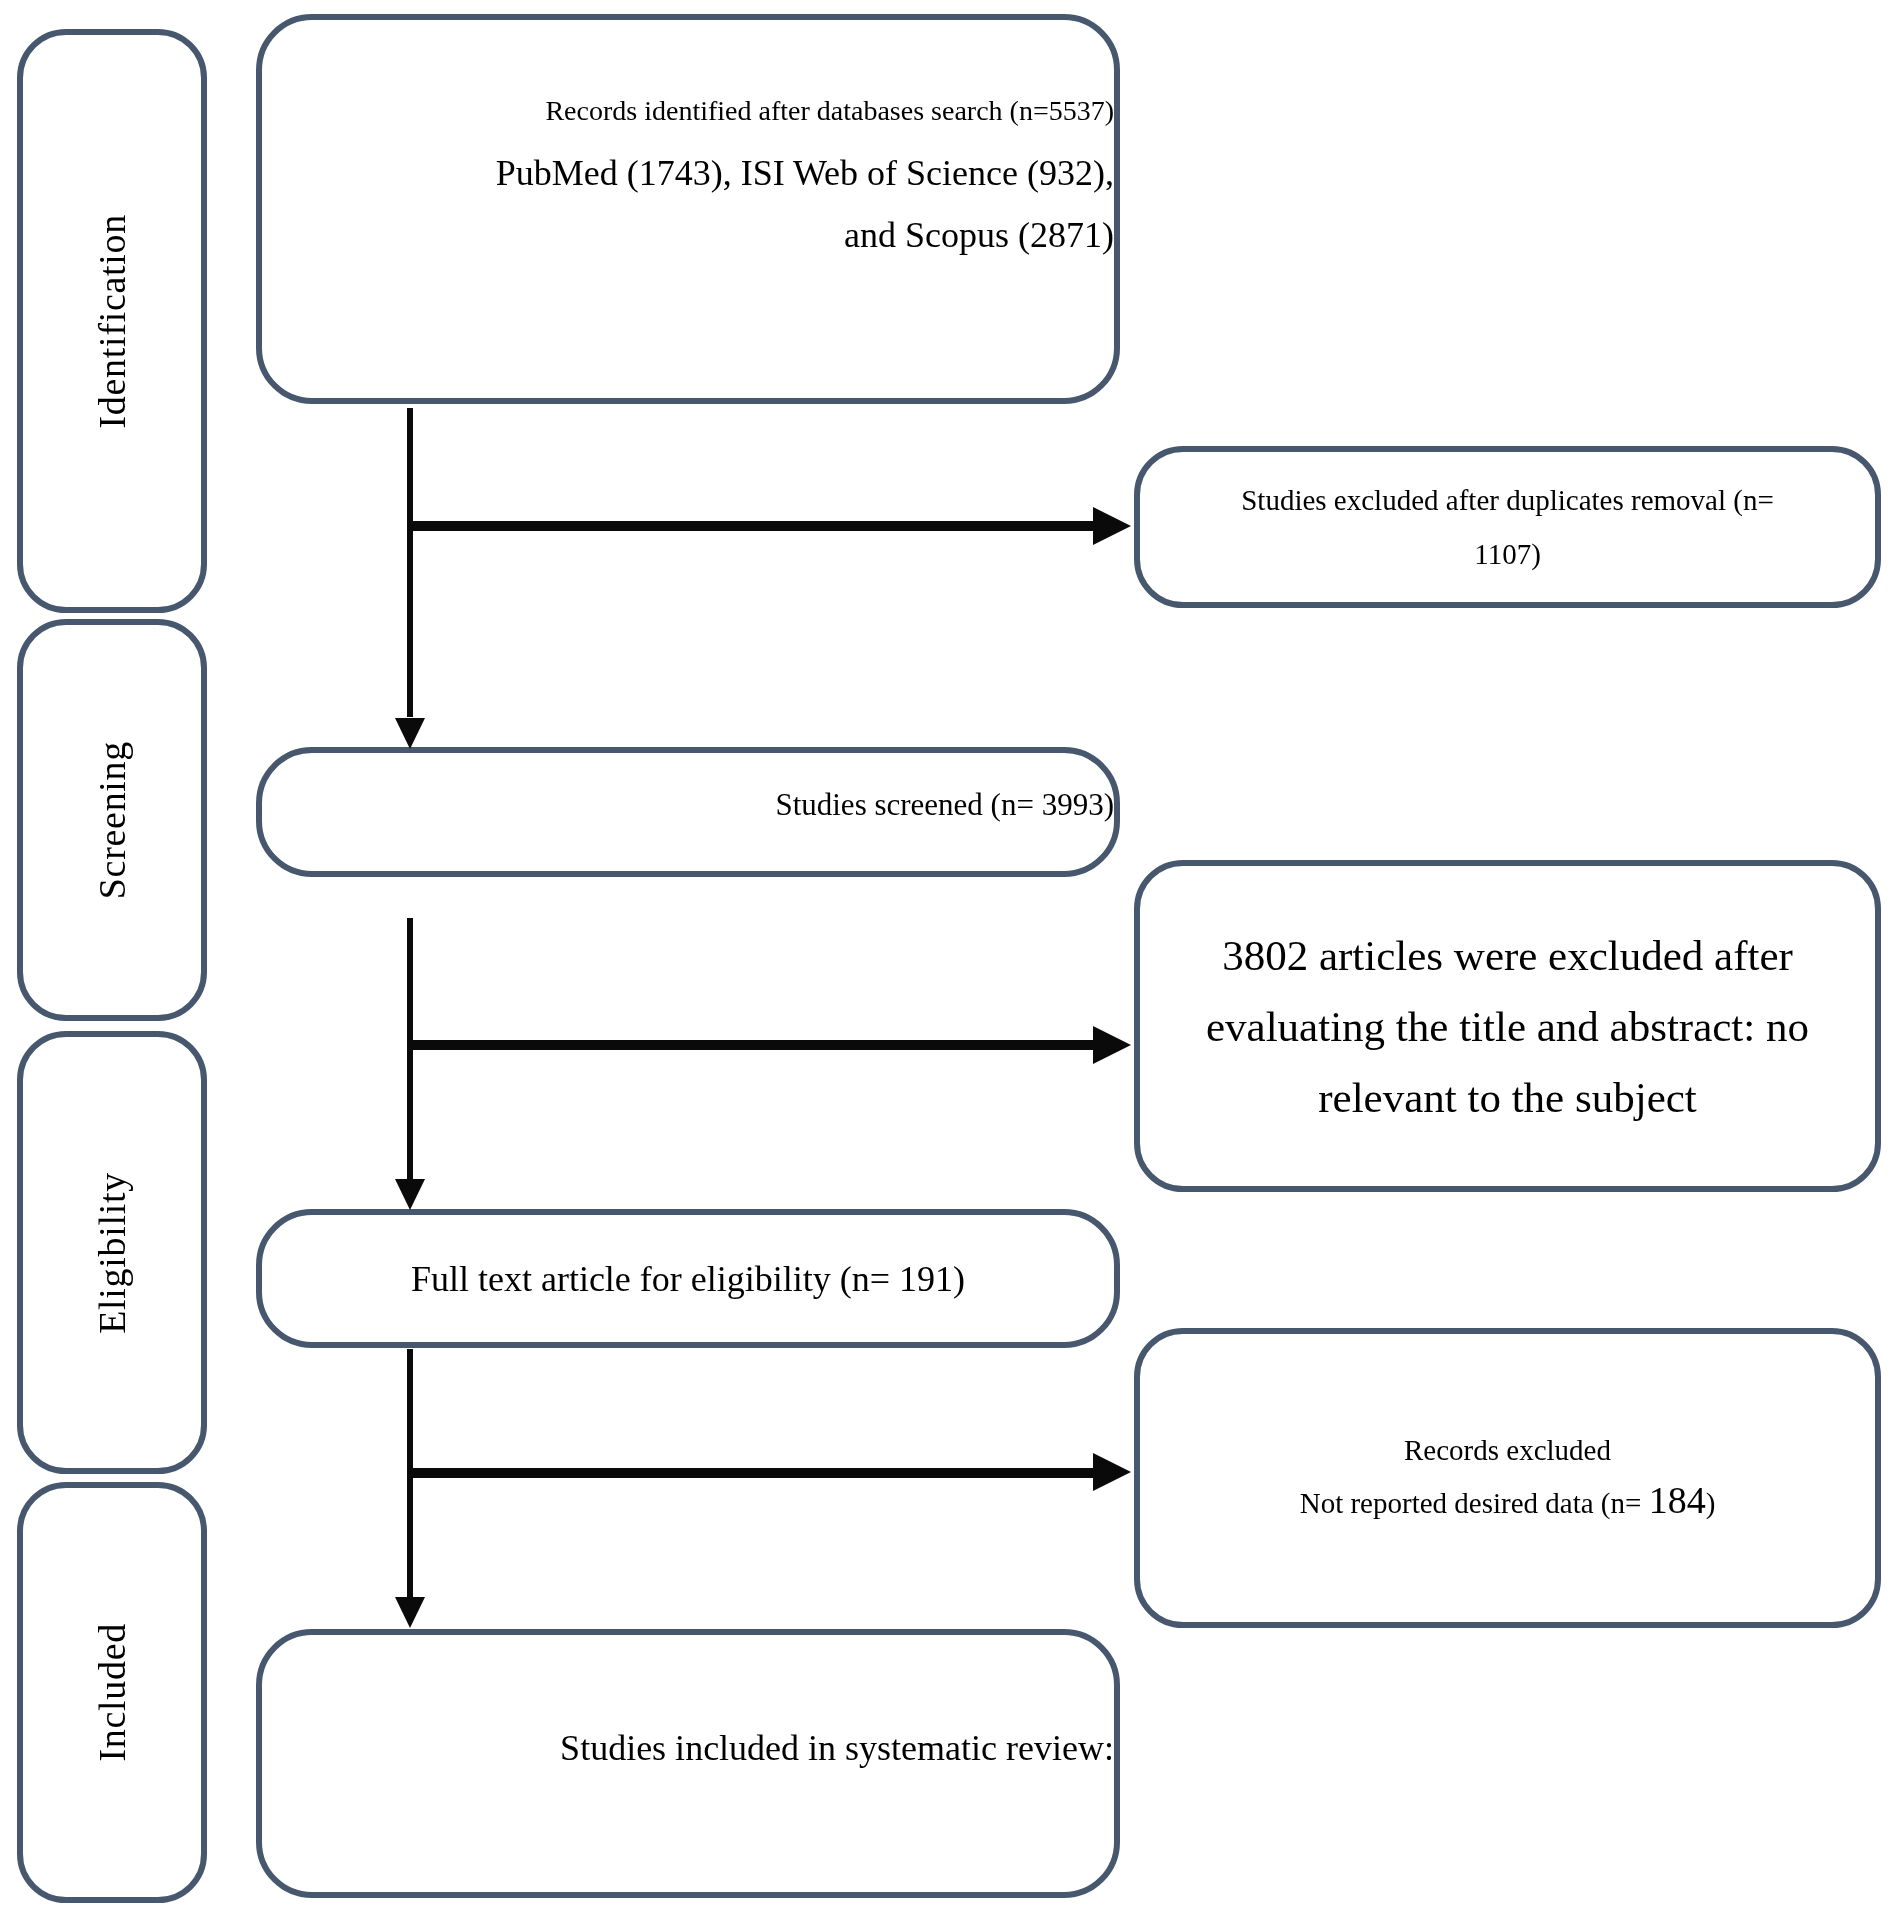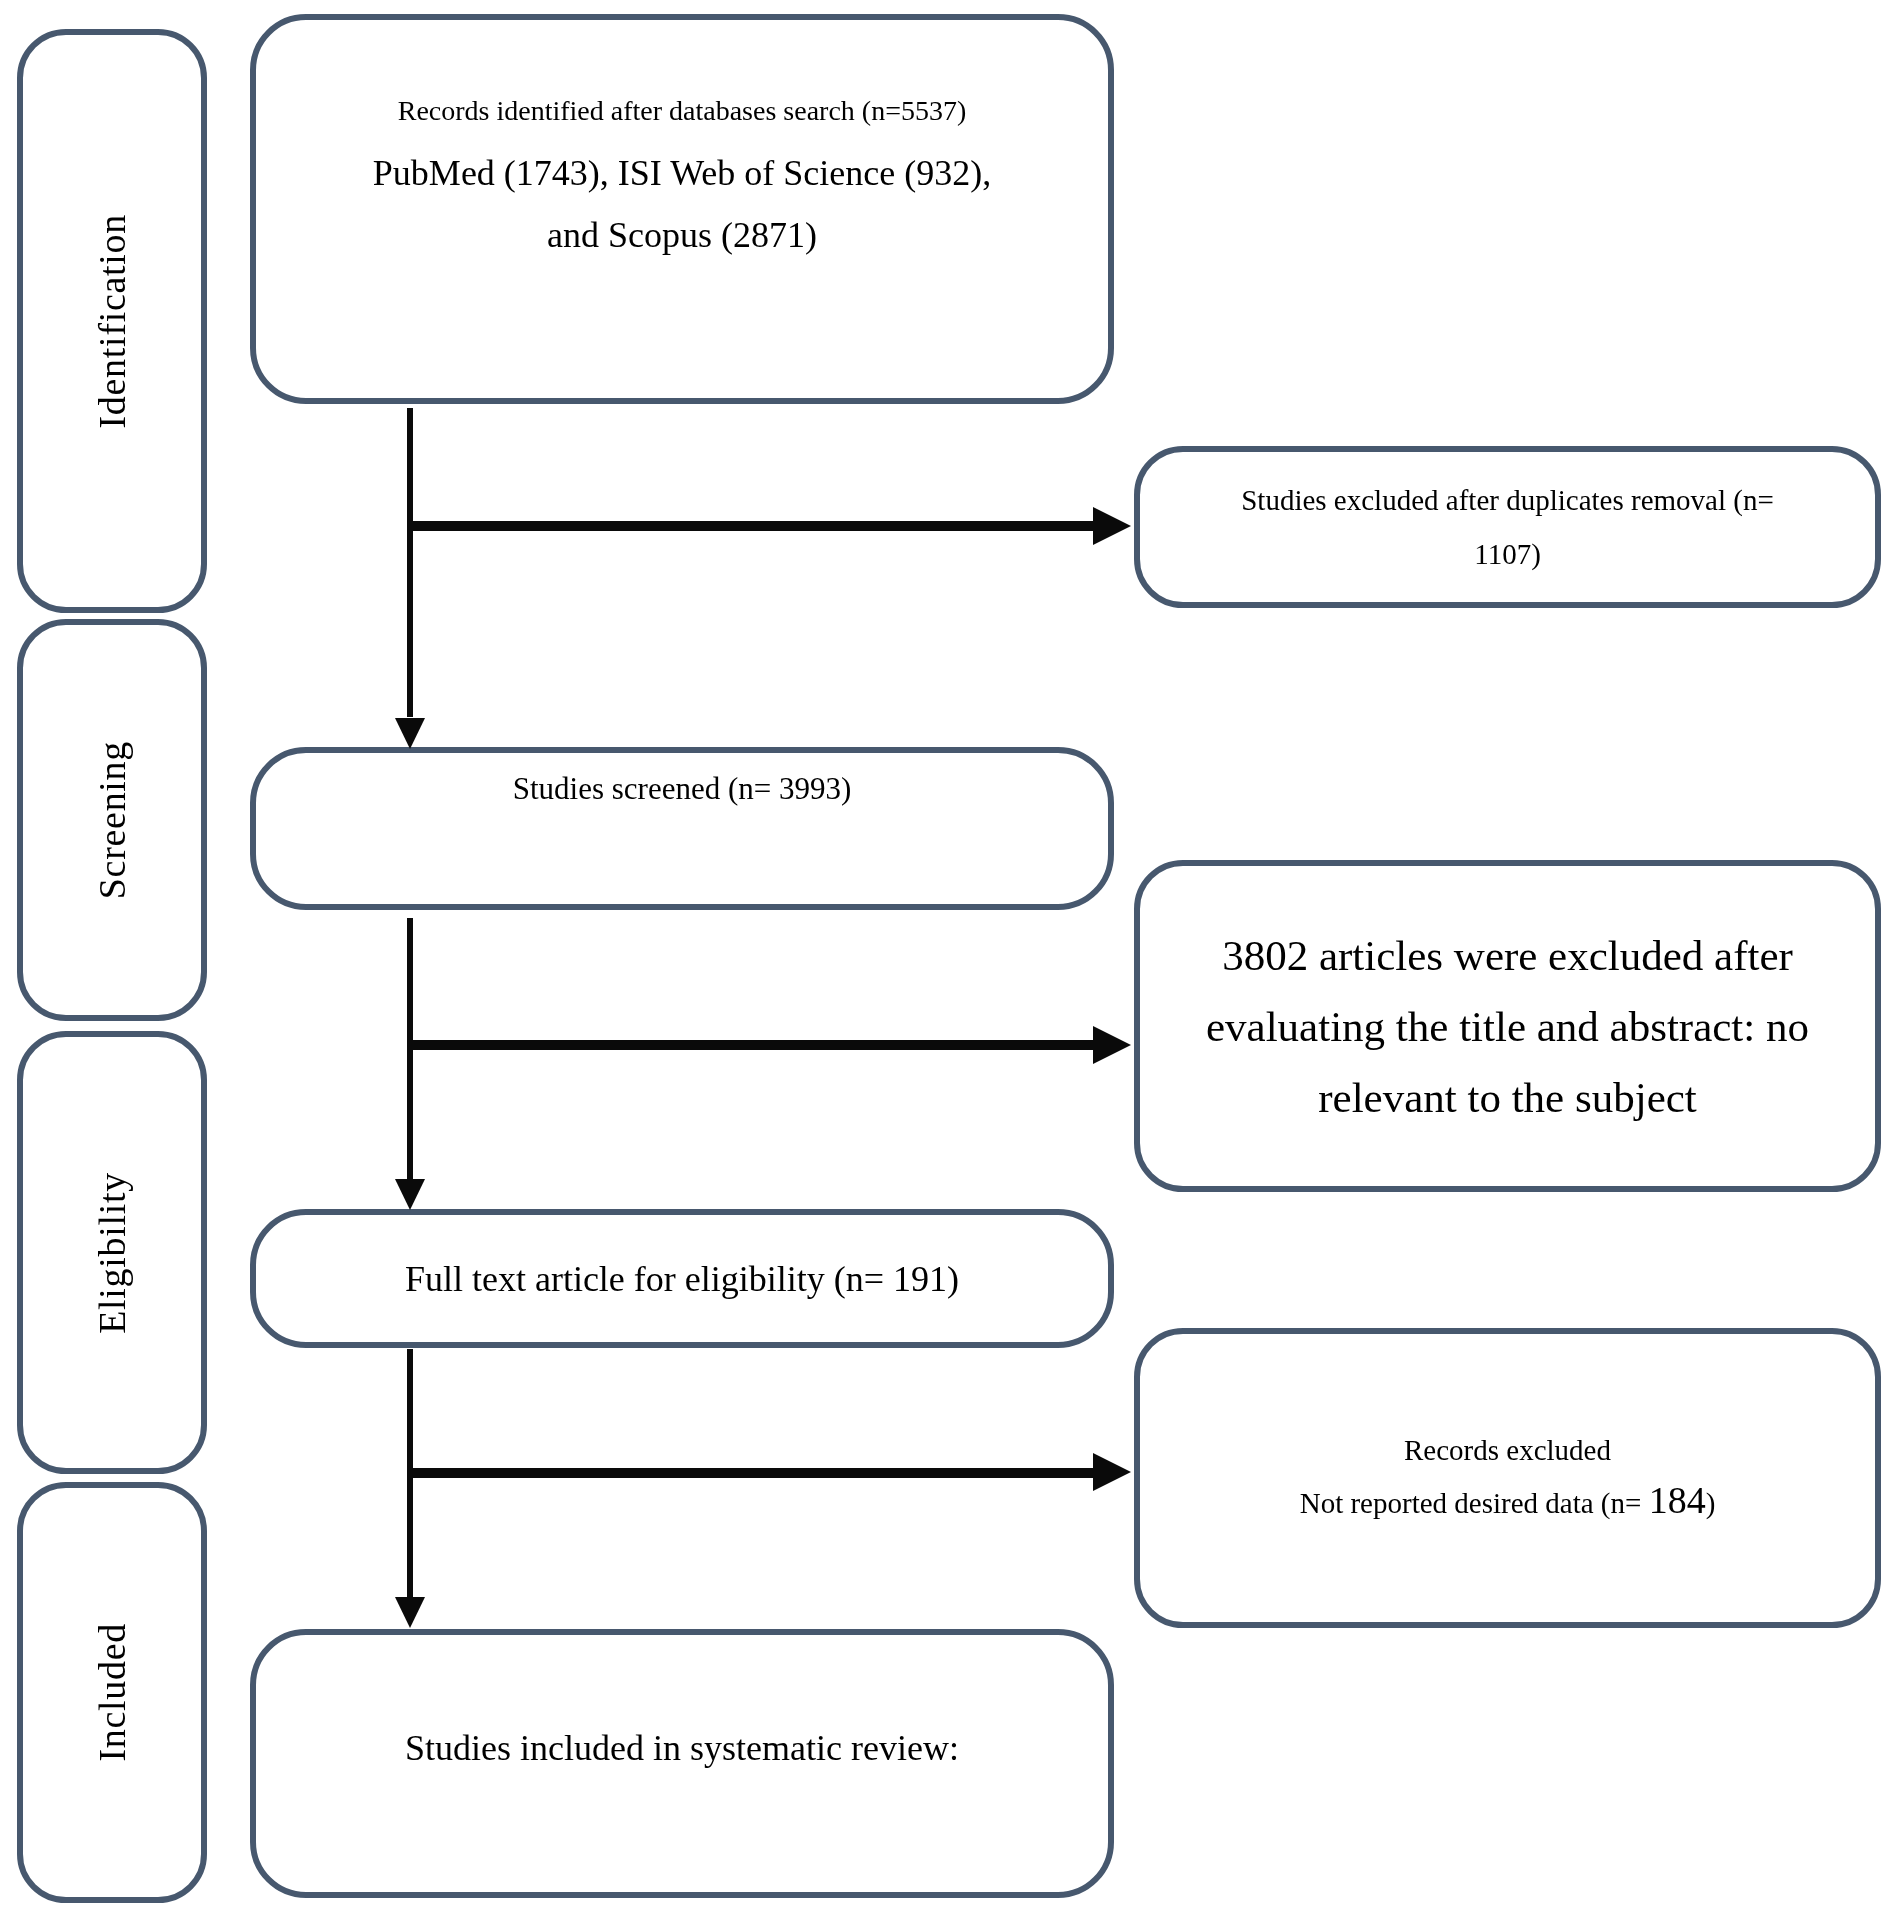--- a/index.html
+++ b/index.html
@@ -24,28 +24,28 @@
     writing-mode:vertical-rl;transform:rotate(180deg);
     font-size:38px;letter-spacing:0.7px;white-space:nowrap;
   }
   .st1{top:29px;height:584px;}
   .st2{top:619px;height:402px;}
   .st3{top:1031px;height:443px;}
   .st4{top:1482px;height:421px;}
 
   
   .fbox{
-    position:absolute;left:250px;width:864px;
+    position:absolute;left:256px;width:864px;
     border:6.3px solid #47586E;border-radius:56px;background:#ffffff;
-    text-align:center;
+    text-align:right;
   }
   .records{top:14px;height:390px;padding-top:75px;}
   .records .l-small{font-size:28px;margin-bottom:25px;}
   .records .l-big{font-size:36px;margin-bottom:19.5px;}
-  .screened{top:747px;height:163px;padding-top:18px;font-size:31px;}
+  .screened{top:747px;height:130px;padding-top:34px;font-size:31px;}
   .fulltext{top:1209px;height:139px;display:flex;align-items:center;justify-content:center;font-size:36px;}
   .included{top:1629px;height:269px;padding-top:92px;font-size:36px;}
   .included .l2{margin-top:28px;}
 
   
   .ebox{
     position:absolute;left:1134px;width:747px;
     border:6.3px solid #47586E;border-radius:49px;background:#ffffff;
     display:flex;flex-direction:column;align-items:center;justify-content:center;
     text-align:center;

